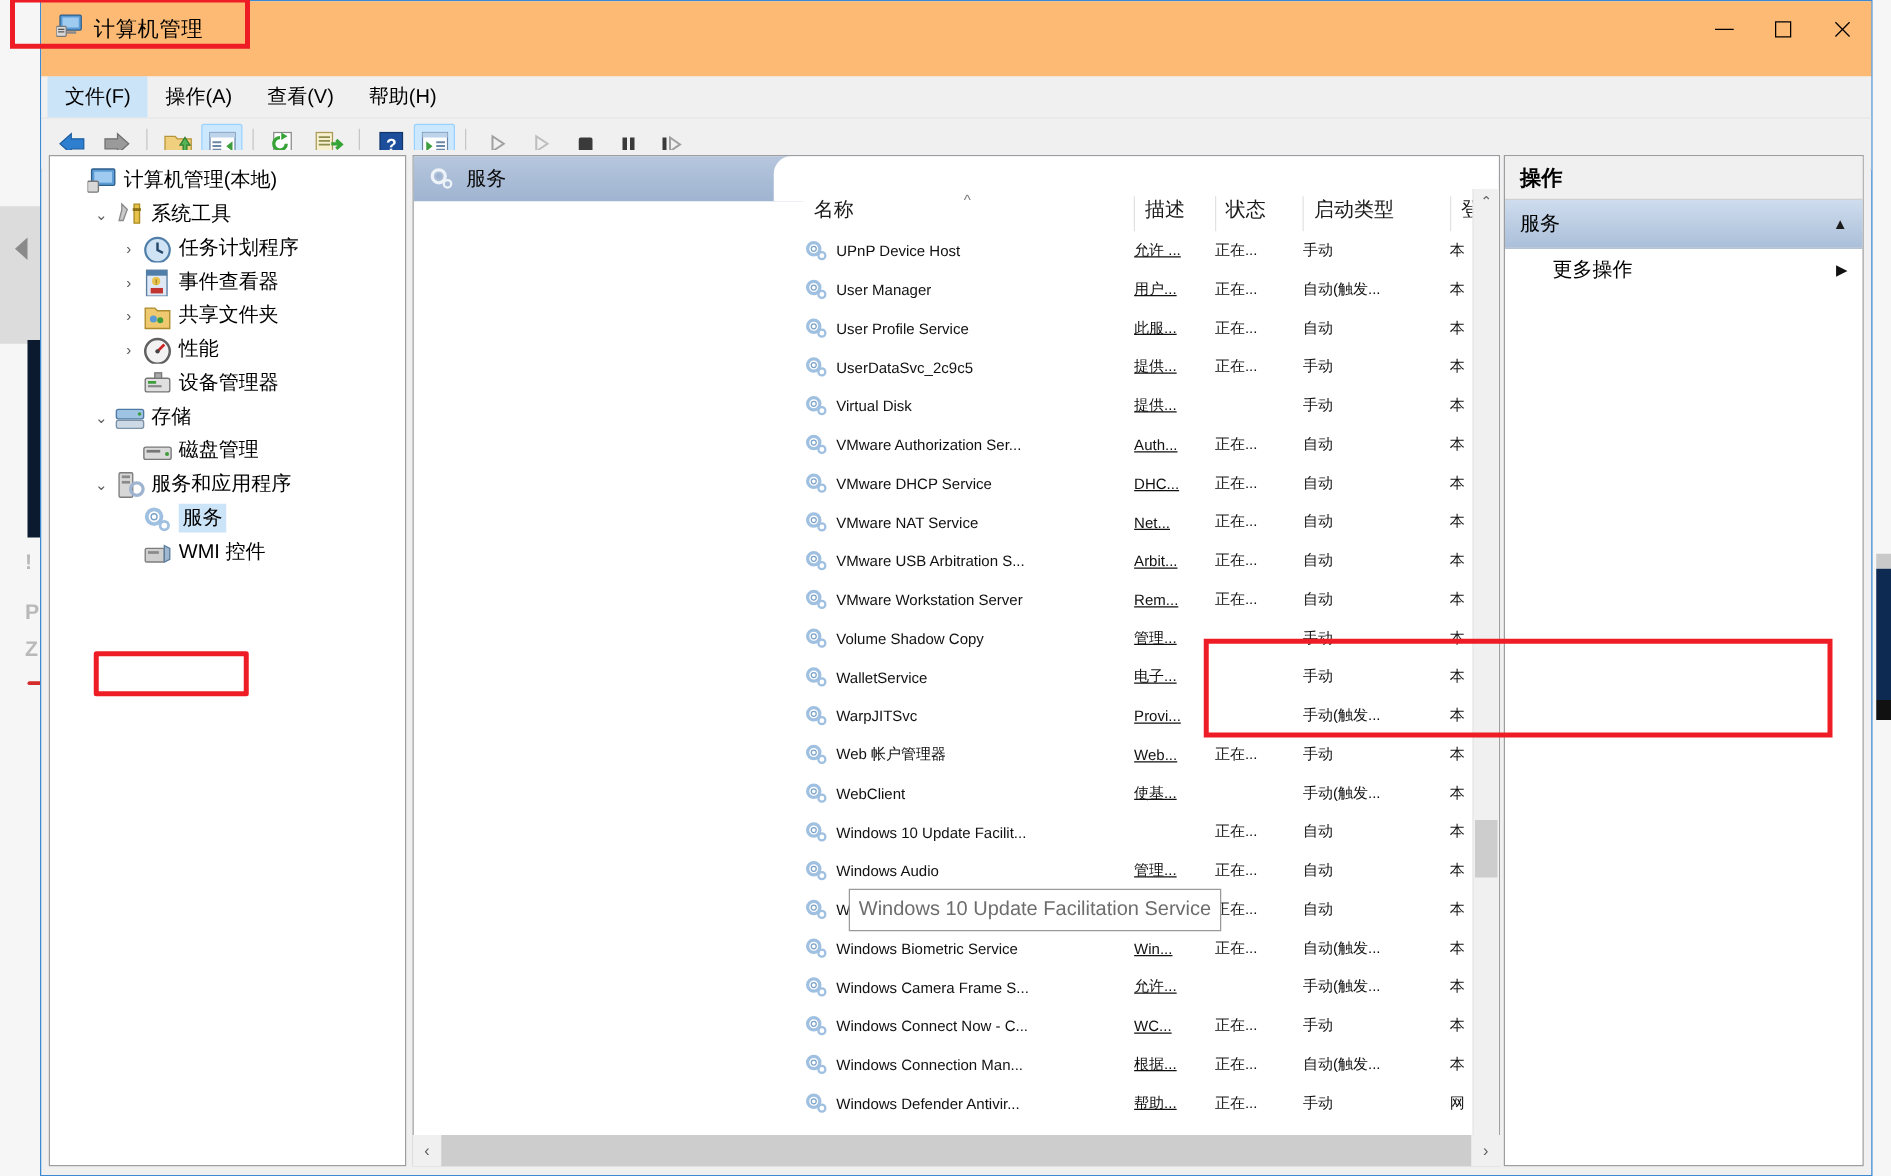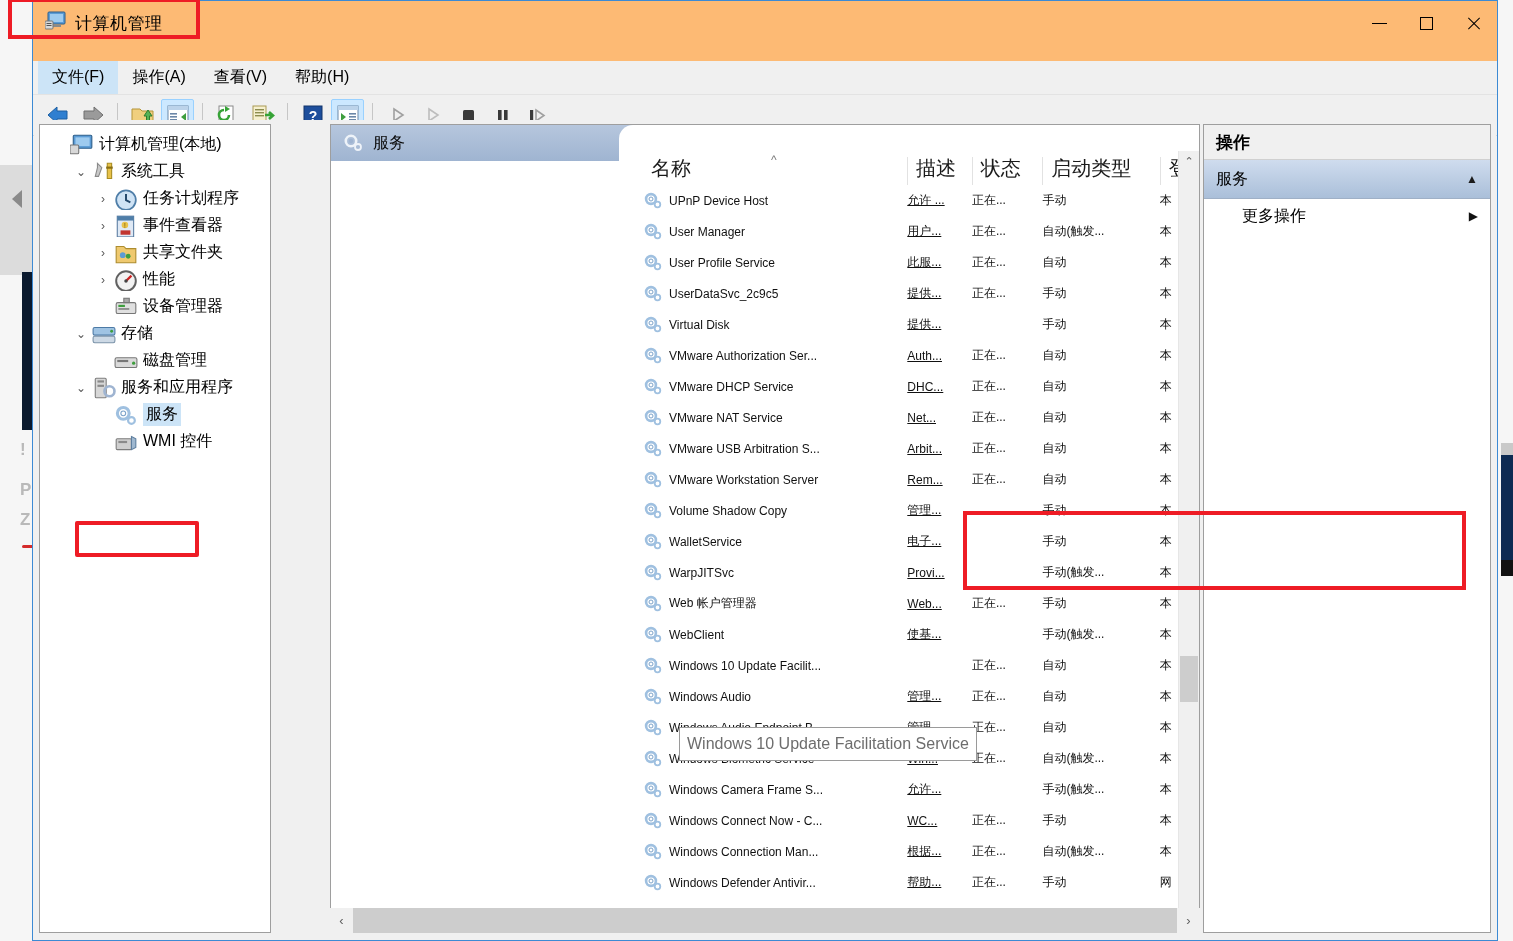--- a/index.html
+++ b/index.html
@@ -52,21 +52,21 @@
 
   
   .toolbar{height:40px;background:#f0f0f0;border-bottom:1px solid #d6d6d6;display:flex;align-items:center;padding-left:8px;gap:2px;}
   .tb-btn{width:33px;height:32px;display:flex;align-items:center;justify-content:center;border-radius:2px;}
   .tb-btn.sel{background:#cce8ff;border:1px solid #99d1ff;box-sizing:border-box;}
   .tb-sep{width:1px;height:24px;background:#c6c6c6;margin:0 6px;}
 
   
   .body-area{position:absolute;left:1px;top:119px;right:1px;bottom:1px;background:#f0f0f0;}
   .pane{position:absolute;top:4px;bottom:6px;background:#fff;border:1px solid #9e9e9e;box-sizing:border-box;}
-  .pane-tree{left:5px;width:232px;}
+  .pane-tree{left:5px;width:286px;}
   .pane-mid{left:296px;right:296px;}
   .pane-act{right:5px;width:288px;}
 
   
   .tree{padding:6px 0 0 4px;font-size:16px;}
   .tnode{display:flex;align-items:center;height:27px;white-space:nowrap;}
   .tchev{width:22px;text-align:center;color:#5a5a5a;font-size:12px;}
   .tico{width:24px;height:22px;margin-right:5px;flex:0 0 24px;}
   .tlabel{color:#000;}
   .tnode.sel .tlabel{background:#cce4f7;padding:1px 3px;}
@@ -76,33 +76,33 @@
   .mid-head{height:36px;background:linear-gradient(to bottom,#b6c6dd 0%,#9fb4d1 100%);display:flex;align-items:center;padding-left:12px;position:relative;}
   .mid-head-ico{width:20px;height:20px;margin-right:10px;}
   .mid-head-txt{font-size:16px;color:#0a0a0a;}
   .mid-head-notch{position:absolute;right:0;top:0;bottom:0;width:580px;background:#fff;border-top-left-radius:14px;}
   .mid-split{position:absolute;left:0;top:36px;bottom:0;width:312px;background:#fff;}
   .desc-text{padding:14px 10px 0 8px;font-size:16px;color:#000;line-height:1.3;}
 
   
   .list{position:absolute;left:312px;top:26px;right:0;bottom:0;background:#fff;overflow:hidden;}
   .lhead{display:flex;height:34px;align-items:flex-end;position:relative;}
-  .lh{font-size:20px;color:#1a1a1a;padding:0 0 6px 8px;box-sizing:border-box;border-left:1px solid #e2e2e2;height:28px;display:flex;align-items:center;}
+  .lh{font-size:16px;color:#1a1a1a;padding:0 0 6px 8px;box-sizing:border-box;border-left:1px solid #e2e2e2;height:28px;display:flex;align-items:center;}
   .lh:first-child{border-left:none;}
   .lh-sort{position:absolute;left:128px;top:2px;font-size:12px;color:#7b7b7b;}
   .row{display:flex;height:31px;align-items:center;font-size:12px;color:#111;white-space:nowrap;}
   .c-name{width:270px;display:flex;align-items:center;overflow:hidden;}
   .c-desc{width:66px;overflow:hidden;text-decoration:underline;}
   .c-state{width:72px;overflow:hidden;}
   .c-start{width:120px;overflow:hidden;}
   .c-logon{width:40px;overflow:hidden;}
   .svc-ico{width:20px;height:19px;margin-right:6px;flex:0 0 20px;}
 
   
-  .tooltip{position:absolute;left:36px;top:576px;height:32px;background:#fff;border:1px solid #9a9a9a;display:flex;align-items:center;padding:0 7px;font-size:16px;color:#6d6d6d;z-index:9;}
+  .tooltip{position:absolute;left:36px;top:560px;height:32px;background:#fff;border:1px solid #9a9a9a;display:flex;align-items:center;padding:0 7px;font-size:16px;color:#6d6d6d;z-index:9;}
 
   
   .anno-rows{position:absolute;left:632px;top:386px;width:503px;height:79px;border:4px solid #ee1c25;box-sizing:border-box;pointer-events:none;z-index:8;}
 
   
   .vscroll{position:absolute;right:0;top:0;bottom:0;width:20px;background:#f0f0f0;border-left:1px solid #e6e6e6;}
   .vs-arrow{position:absolute;left:0;width:20px;height:20px;display:flex;align-items:center;justify-content:center;color:#5f5f5f;font-size:11px;}
   .vs-up{top:0;}
   .vs-down{bottom:0;}
   .vs-thumb{position:absolute;left:1px;width:18px;top:505px;height:46px;background:#cdcdcd;}

